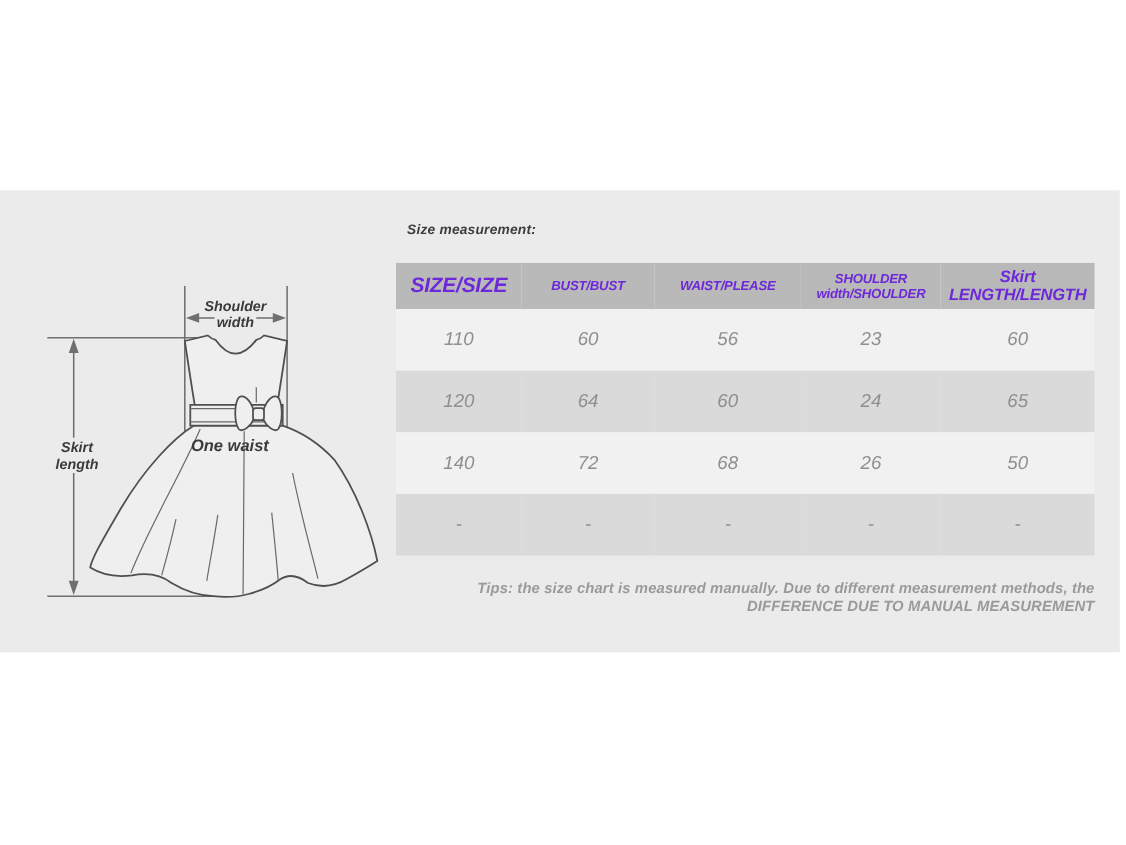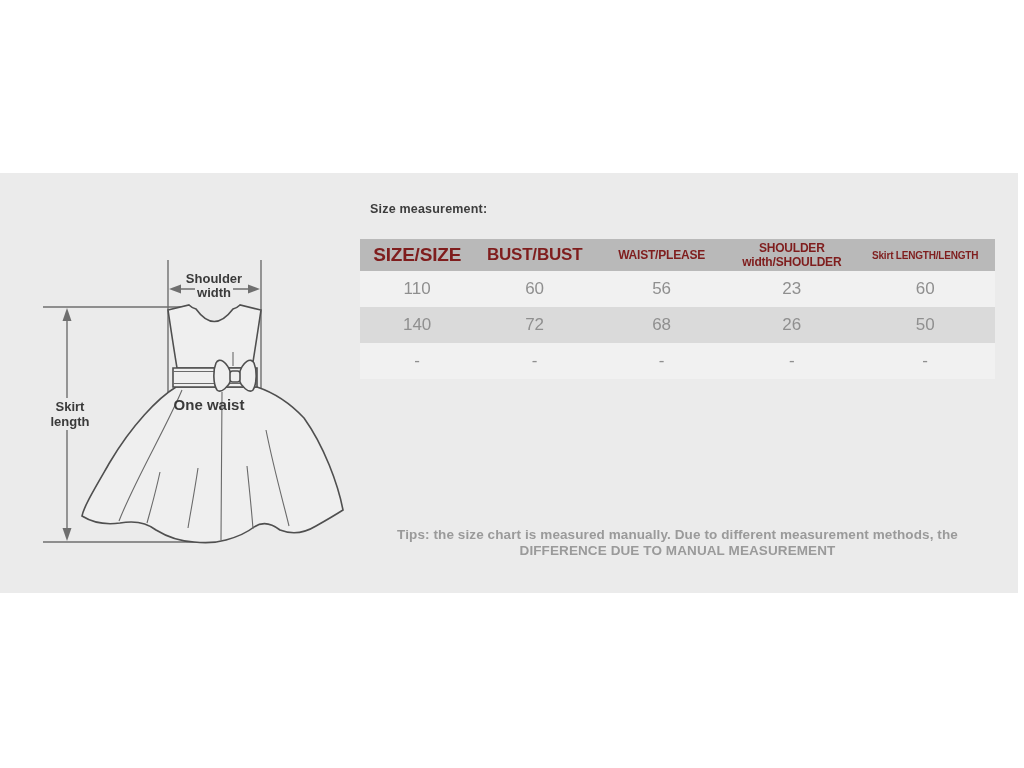--- a/index.html
+++ b/index.html
@@ -1,18 +1,18 @@
 <!DOCTYPE html>
 <html><head>
 <meta charset="utf-8">
 <style>
   html,body{margin:0;padding:0;background:#ffffff;}
   .stage{
     position:relative;width:1024px;height:768px;overflow:hidden;
-    background:#ffffff;font-family:"Liberation Sans",sans-serif;
+    background:#ffffff;font-family:"Liberation Sans",sans-serif;font-style:italic;
   }
   .band{
     position:absolute;left:0;top:173px;width:1018px;height:420px;
     background:#ebebeb;
   }
   .size-measure{
     position:absolute;left:370px;top:202px;
     font-size:12.5px;font-weight:bold;color:#3d3d3d;letter-spacing:0.2px;
   }
   .unit{
@@ -22,36 +22,36 @@
   .size-table{
     position:absolute;left:360px;top:239px;width:635px;
     border-collapse:collapse;table-layout:fixed;
   }
   .size-table col.c1{width:18%}
   .size-table col.c2{width:19%}
   .size-table col.c3{width:21%}
   .size-table col.c4{width:20%}
   .size-table col.c5{width:22%}
   .size-table th{
-    background:#b9b9b9;height:32px;color:#7f1d1d;font-weight:bold;
+    background:#b9b9b9;height:42px;color:#6d28d9;font-weight:bold;
     text-align:center;vertical-align:middle;padding:0;letter-spacing:-0.2px;
   }
   .size-table th.h1{font-size:19px}
-  .size-table th.h2{font-size:17px}
+  .size-table th.h2{font-size:12px}
   .size-table th.h3,.size-table th.h4{font-size:12px}
-  .size-table th.h5{font-size:10px}
+  .size-table th.h5{font-size:15px}
   .size-table td{
-    height:36px;text-align:center;vertical-align:middle;
+    height:56px;text-align:center;vertical-align:middle;
     font-size:17px;color:#8f8f8f;padding:0;
   }
   .size-table tbody tr:nth-child(odd) td{background:#f1f1f1;}
   .size-table tbody tr:nth-child(even) td{background:#dadada;}
   .tips{
     position:absolute;left:360px;top:527px;width:635px;
-    text-align:center;font-size:13.5px;font-weight:bold;color:#9a9a9a;
+    text-align:right;font-size:13.5px;font-weight:bold;color:#9a9a9a;
     line-height:16px;letter-spacing:0.1px;
   }
   .dress{position:absolute;left:0;top:0;width:380px;height:600px;}
   .dress text{font-family:"Liberation Sans",sans-serif;font-weight:bold;fill:#3a3a3a;}
   .dim{stroke:#6f6f6f;stroke-width:1.4;fill:none;}
   .dimhead{fill:#6f6f6f;stroke:none;}
   .outline{stroke:#4f4f4f;stroke-width:1.6;fill:#efefef;}
   .fold{stroke:#6a6a6a;stroke-width:1.1;fill:none;}
 </style>
 </head>
@@ -140,20 +140,27 @@
     </thead>
     <tbody>
         <tr>
           <td>110</td>
           <td>60</td>
           <td>56</td>
           <td>23</td>
           <td>60</td>
         </tr>
         <tr>
+          <td>120</td>
+          <td>64</td>
+          <td>60</td>
+          <td>24</td>
+          <td>65</td>
+        </tr>
+        <tr>
           <td>140</td>
           <td>72</td>
           <td>68</td>
           <td>26</td>
           <td>50</td>
         </tr>
         <tr>
           <td>-</td>
           <td>-</td>
           <td>-</td>

